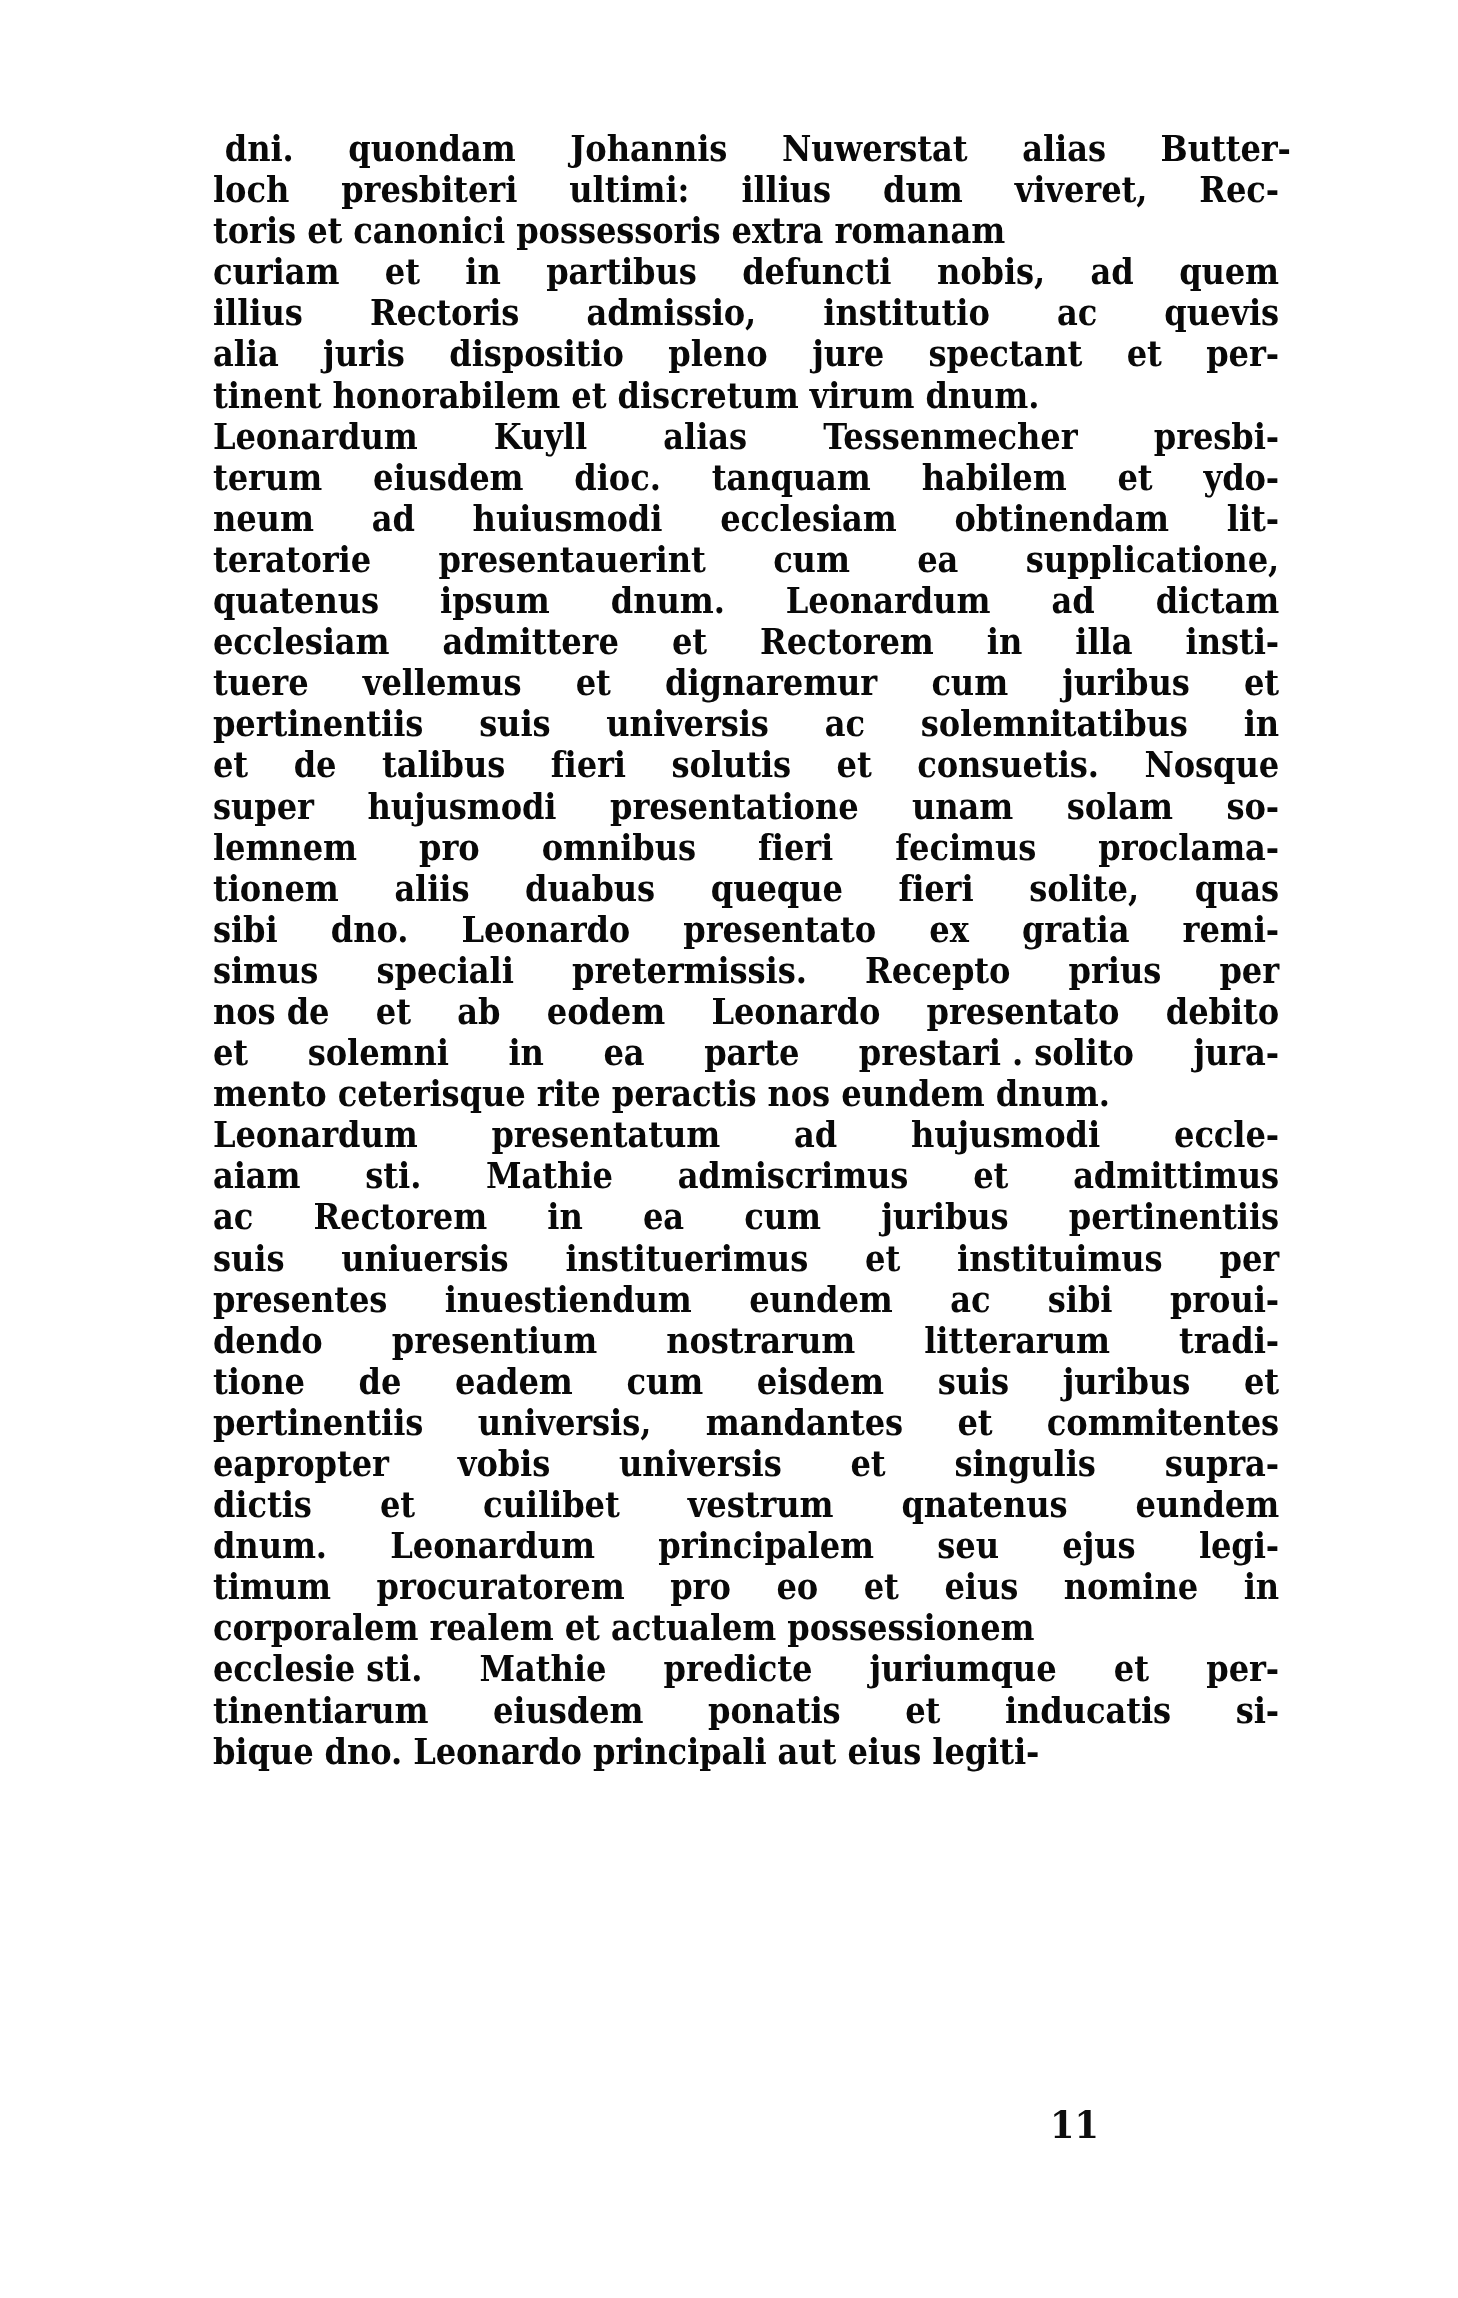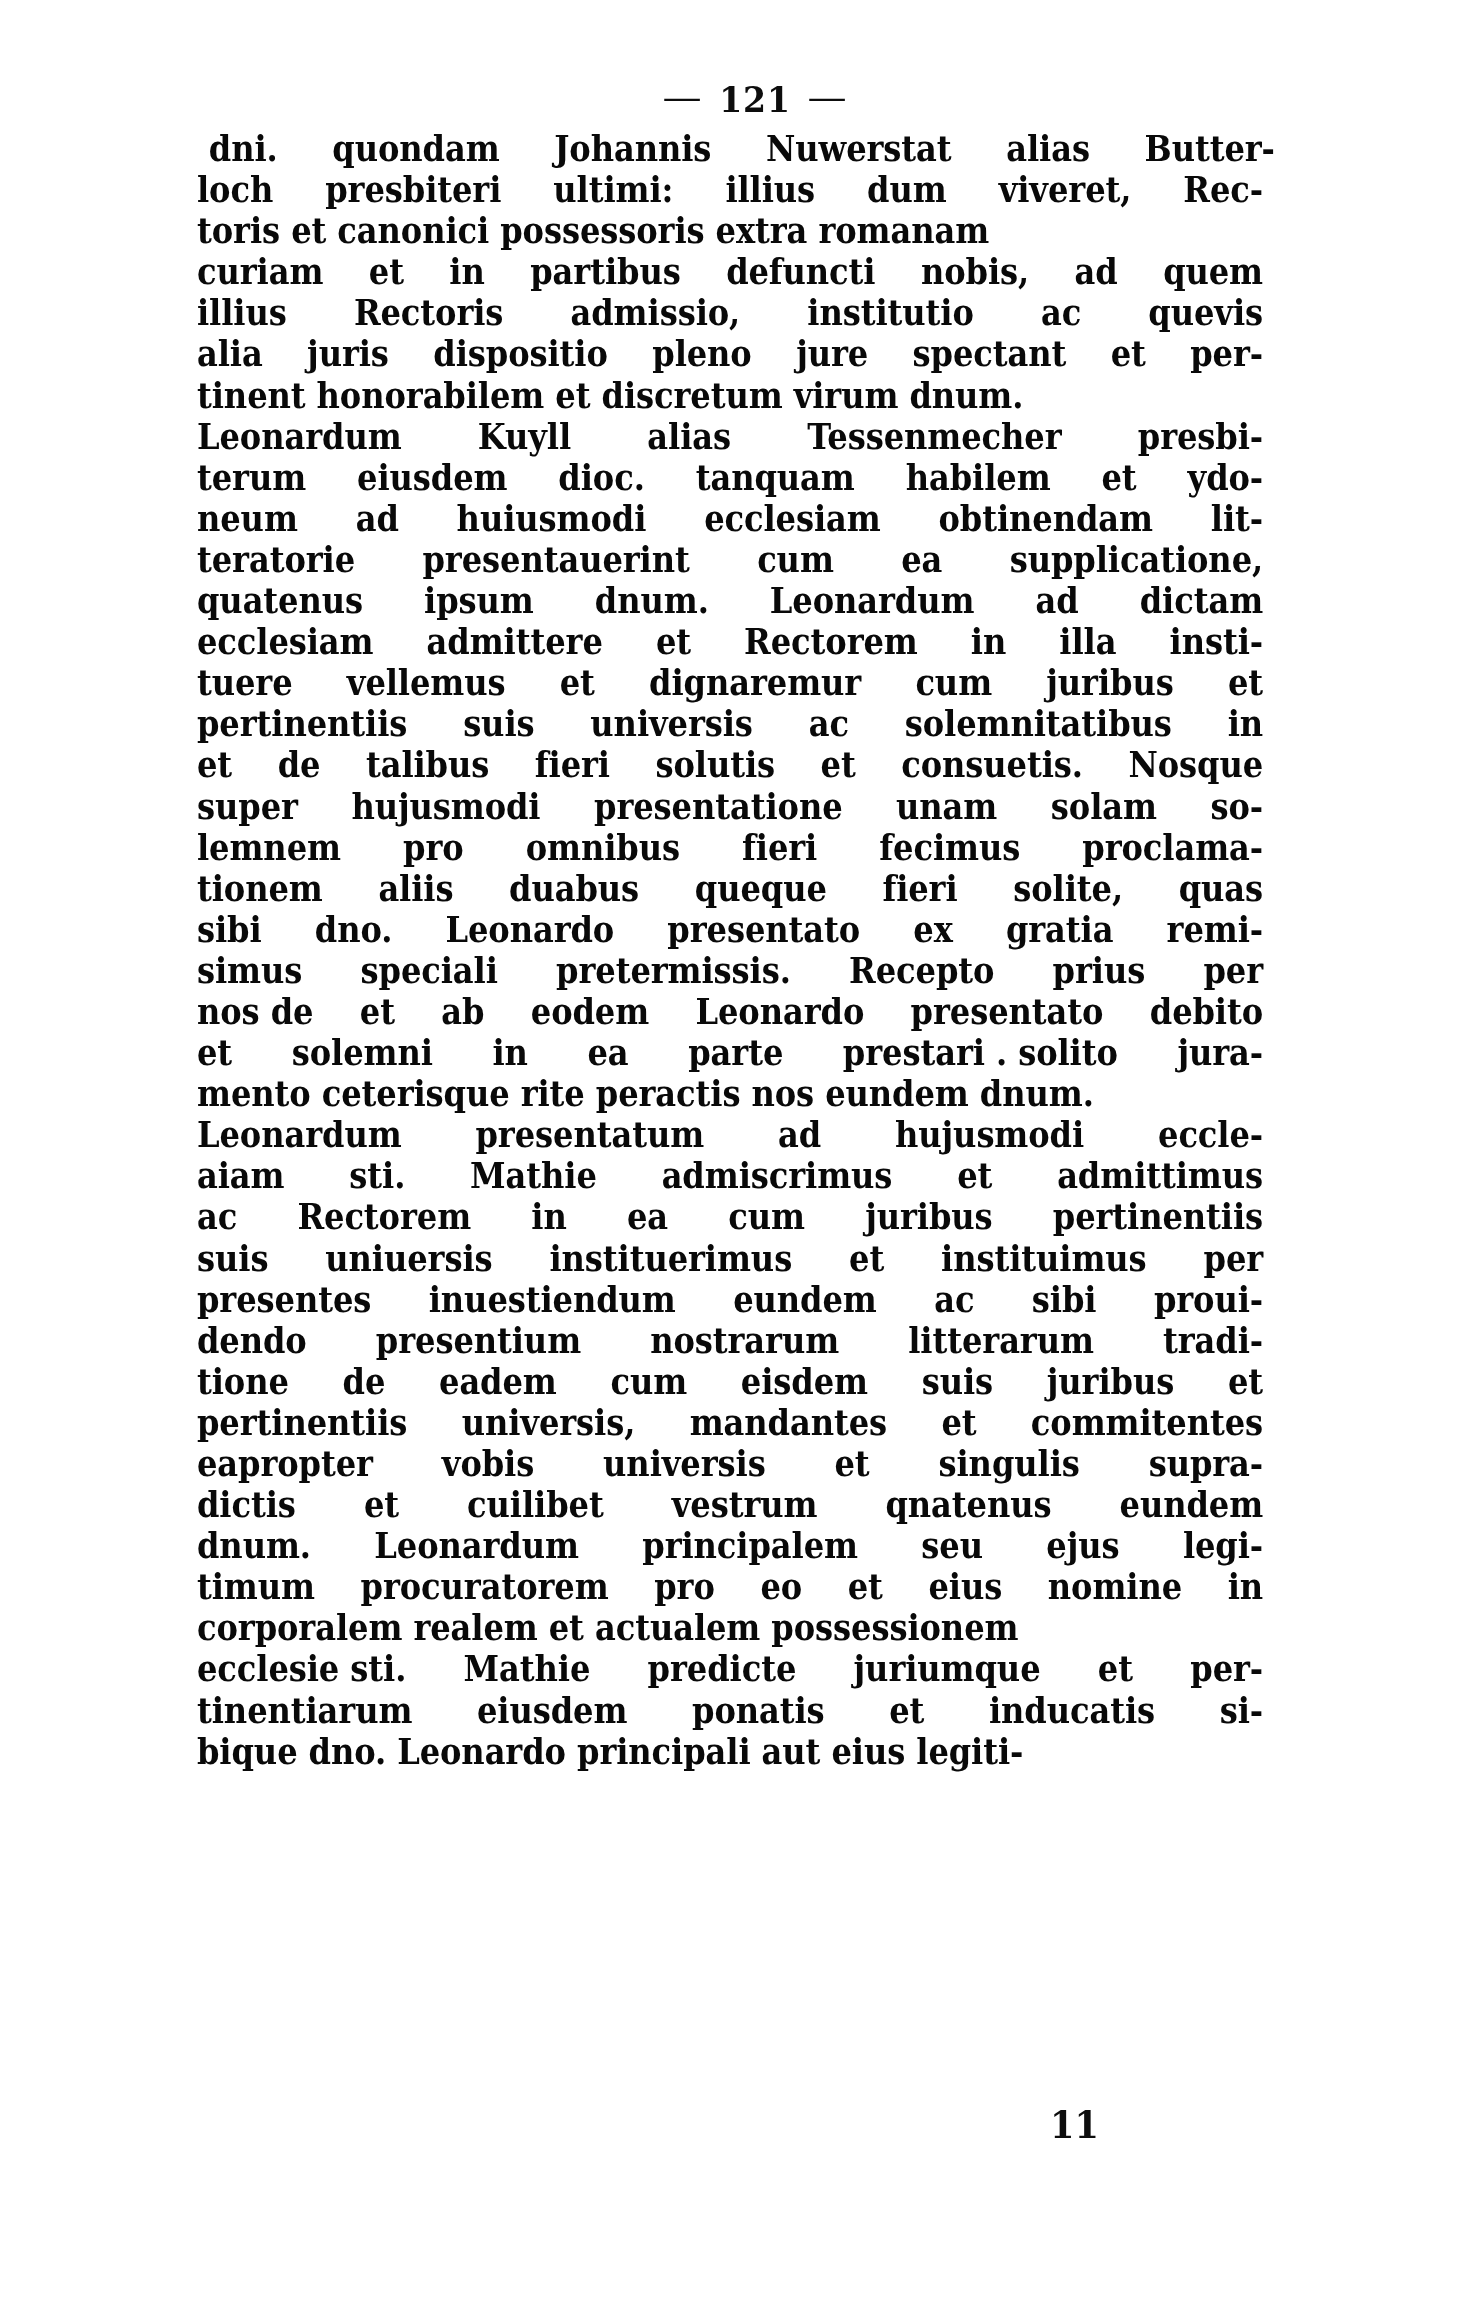--- a/index.html
+++ b/index.html
@@ -46,21 +46,21 @@
   .running-head .rh-num {
     display: inline-block;
     font-weight: 700;
     font-size: 36px;
     transform: scaleX(0.92);
   }
 
   
   .textblock {
     position: absolute;
-    left: 197px;
+    left: 213px;
     top: 128px;
     width: 1065px;
   }
 
   .line {
     height: 41.1px;
     font-family: "DejaVu Serif", "Liberation Serif", serif;
     font-weight: 700;
     font-size: 35.5px;
     line-height: 41.1px;
@@ -104,23 +104,20 @@
     letter-spacing: 0px;
     transform: scaleX(0.95);
     transform-origin: left center;
   }
 </style>
 </head>
 <body>
 
 <div class="page">
 
-  <div class="running-head">
-    <span class="rh-dash">—</span><span class="rh-num">121</span><span class="rh-dash">—</span>
-  </div>
 
   <div class="textblock" id="textblock">
       <div class="line just indent">
         <span>dni.</span>
         <span>quondam</span>
         <span>Johannis</span>
         <span>Nuwerstat</span>
         <span>alias</span>
         <span>Butter-</span>
       </div>

